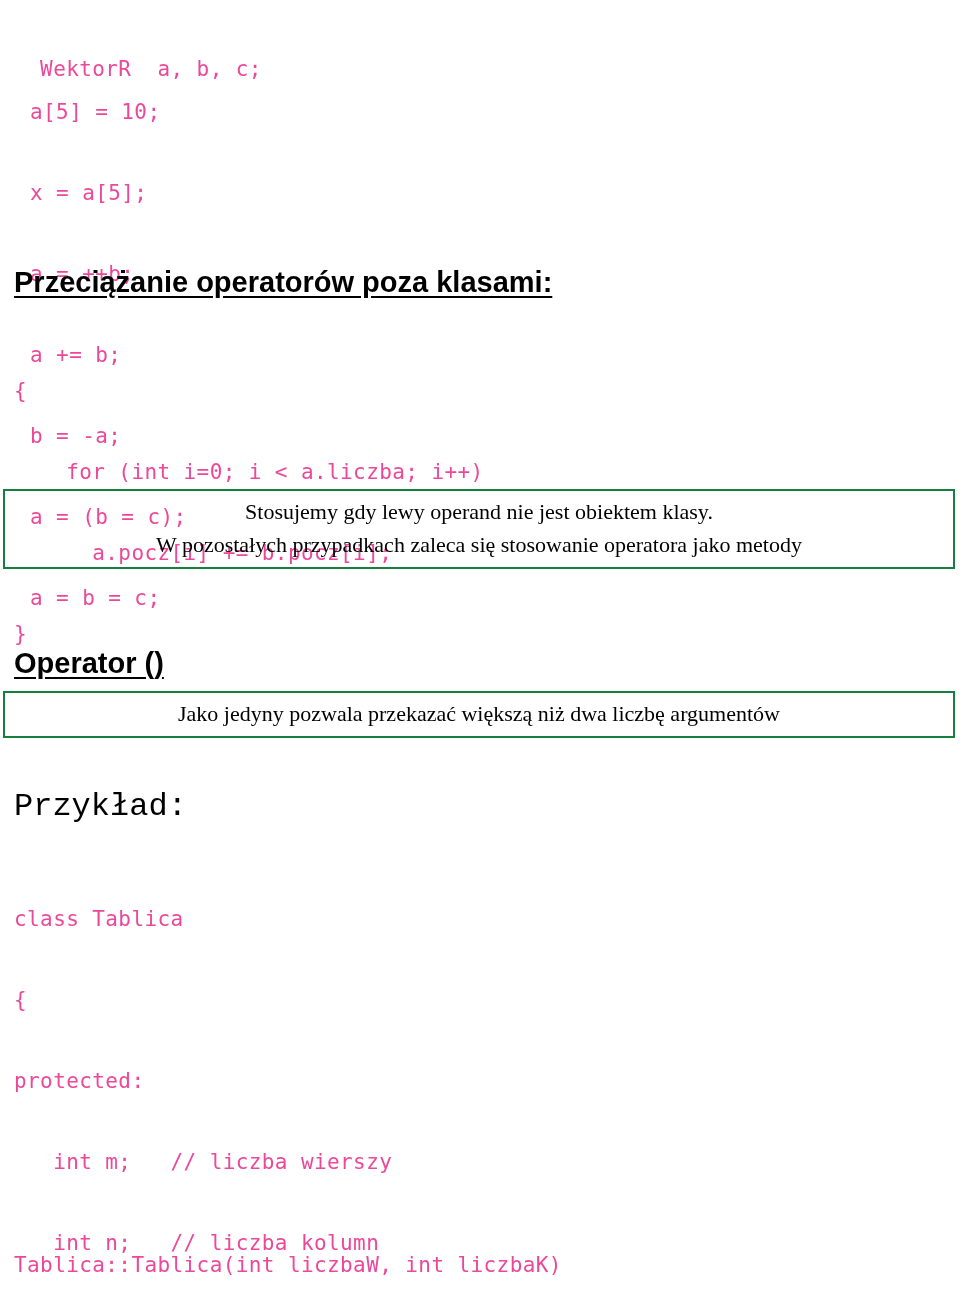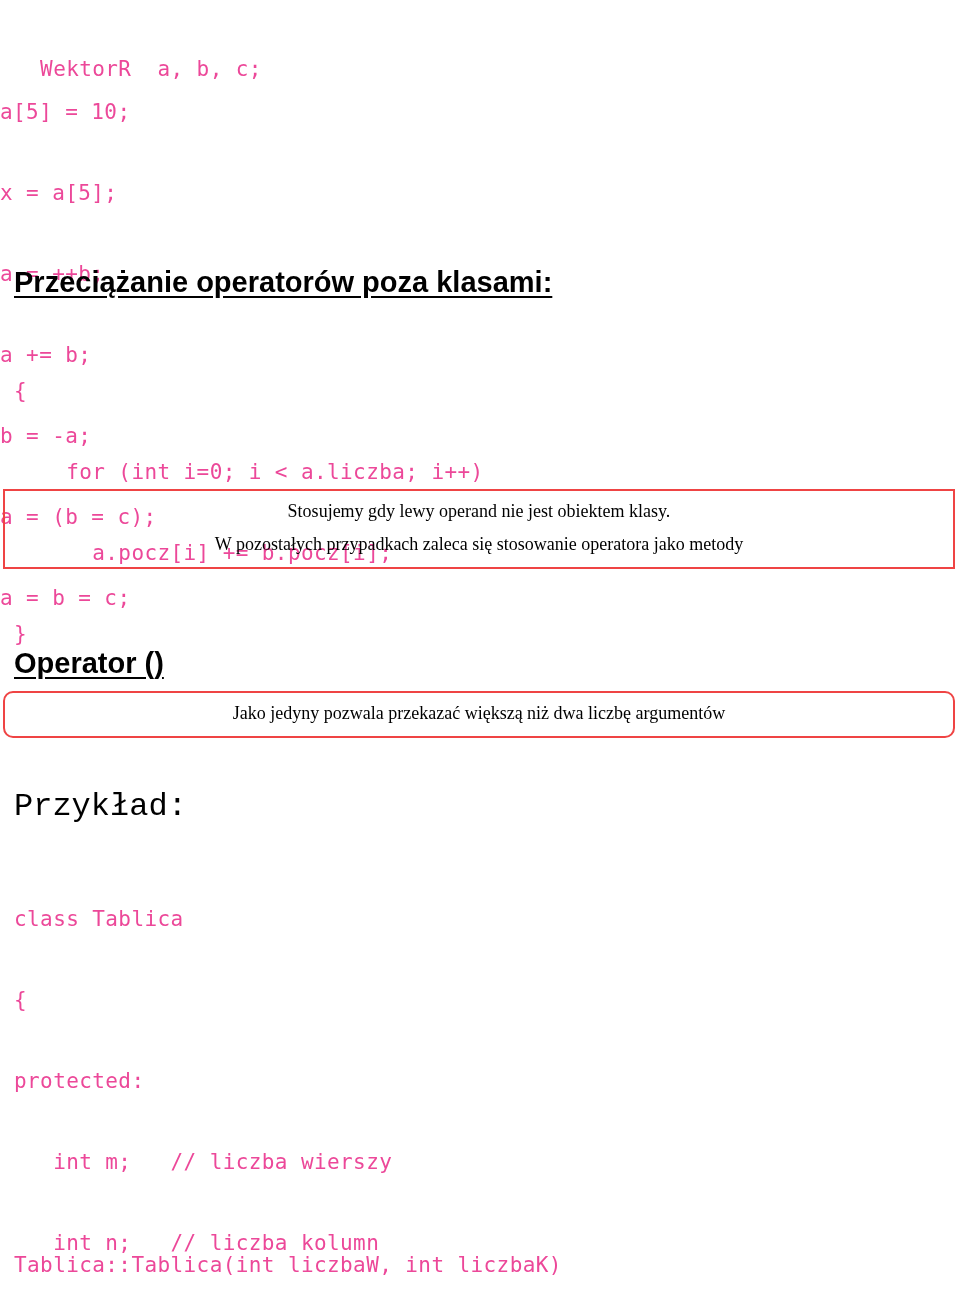--- a/index.html
+++ b/index.html
@@ -52,44 +52,44 @@
     font-family: Liberation Mono, monospace;
     font-weight: normal;
     font-size: 32px;
     line-height: 30px;
     color: #000;
     display: inline-block;
   }
 
   
   .callout {
-    border: 2px solid #ef4444;
+    border: 2px solid #15803d;
     box-sizing: border-box;
     text-align: center;
     font-family: "Liberation Serif", "DejaVu Serif", serif;
-    font-size: 18px;
+    font-size: 22px;
     line-height: 33px;
     color: #000;
     padding: 4px 6px 6px 6px;
   }
   .callout .cline {
     display: block;
     white-space: nowrap;
   }
 
   
   .abs { position: absolute; }
 
   #block-decl        { left: 14px; top: 2px; }
-  #block-usage       { left: 0; top: 45px; }
+  #block-usage       { left: 30px; top: 45px; }
   #heading-overload  { left: 14px; top: 265px; }
   #block-globalop    { left: 14px; top: 324px; }
   #callout-usage     { left: 3px;  top: 489px; width: 952px; }
   #heading-operator  { left: 14px; top: 622px; margin-top: 24px; }
-  #callout-args      { left: 3px;  top: 691px; width: 952px; border-radius: 10px; }
+  #callout-args      { left: 3px;  top: 691px; width: 952px; }
   #heading-example   { left: 14px; top: 792px; }
   #block-class       { left: 14px; top: 852px; }
   #block-ctor        { left: 14px; top: 1198px; }
 </style>
 </head>
 <body>
 
 <div class="page">
 
   <div class="abs code" id="block-decl">

